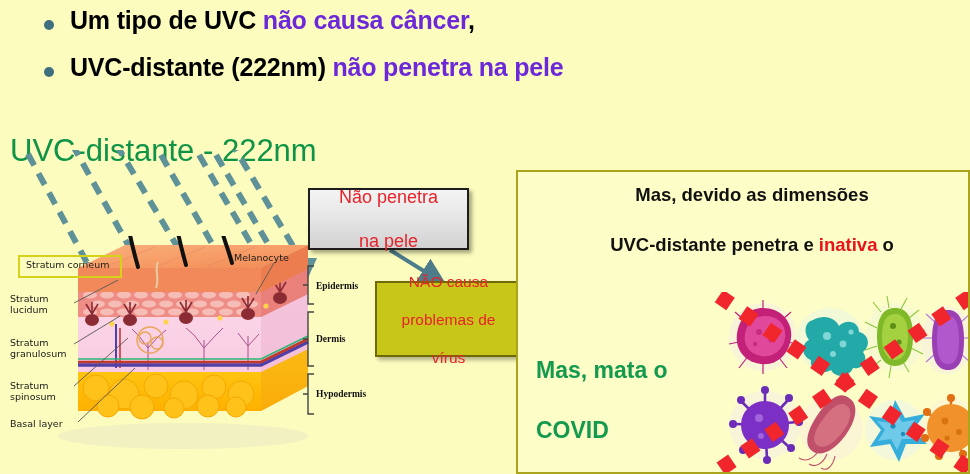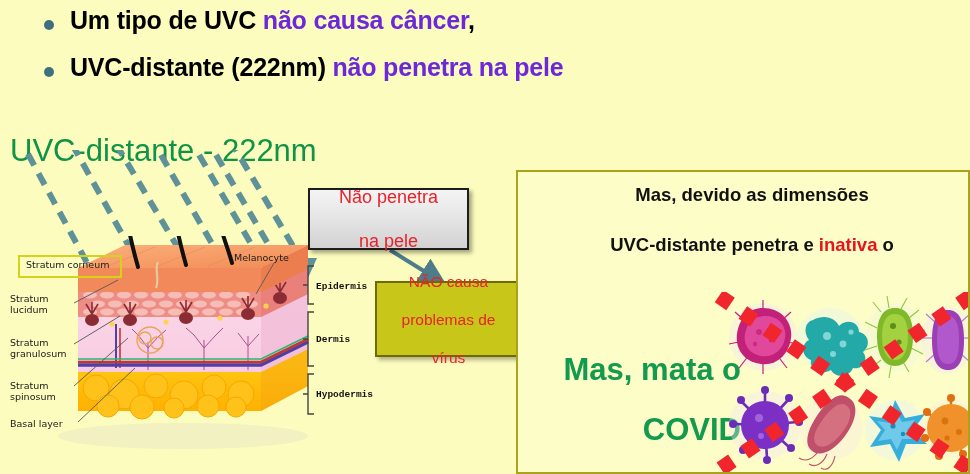--- a/index.html
+++ b/index.html
@@ -47,21 +47,21 @@
     position:absolute;font-size:9.5px;color:#1a1a1a;
     line-height:11px;white-space:pre;font-family:"DejaVu Sans",sans-serif;
   }
   .corneum-box{
     position:absolute;left:18px;top:255px;
     width:100px;height:19px;
     border:2.5px solid #D6D21A;background:transparent;
   }
   .rlabel{
     position:absolute;font-size:9.5px;font-weight:700;color:#111;
-    white-space:nowrap;font-family:Liberation Mono, monospace;
+    white-space:nowrap;font-family:Liberation Serif, serif;
   }
 
   
   .box-gray{
     position:absolute;left:308px;top:188px;width:157px;height:58px;
     border:2.5px solid #1d1d1d;
     background:linear-gradient(180deg,#f4f4f4 0%,#e6e6e6 45%,#d2d2d2 100%);
     box-shadow:3px 3px 4px rgba(0,0,0,.35);
     display:flex;align-items:center;justify-content:center;
   }
@@ -90,21 +90,21 @@
     overflow:hidden;
   }
   .panel-text{
     position:absolute;left:0;top:10px;width:468px;
     text-align:center;font-size:18.5px;font-weight:700;color:#111;
     line-height:25px;
   }
   .panel-text .red{color:#E8141B;}
   .panel-green{
     position:absolute;left:18px;top:183px;width:205px;
-    text-align:right;font-size:31px;font-weight:700;color:#139A4E;
+    text-align:left;font-size:23px;font-weight:700;color:#139A4E;
     line-height:30px;
   }
   .microbes{position:absolute;left:205px;top:120px;width:250px;height:180px;}
   .redx{position:absolute;left:195px;top:120px;width:262px;height:182px;}
 
   .lblwrap{position:absolute;left:0;top:0;width:970px;height:474px;pointer-events:none;}
 </style>
 </head>
 <body>
 

